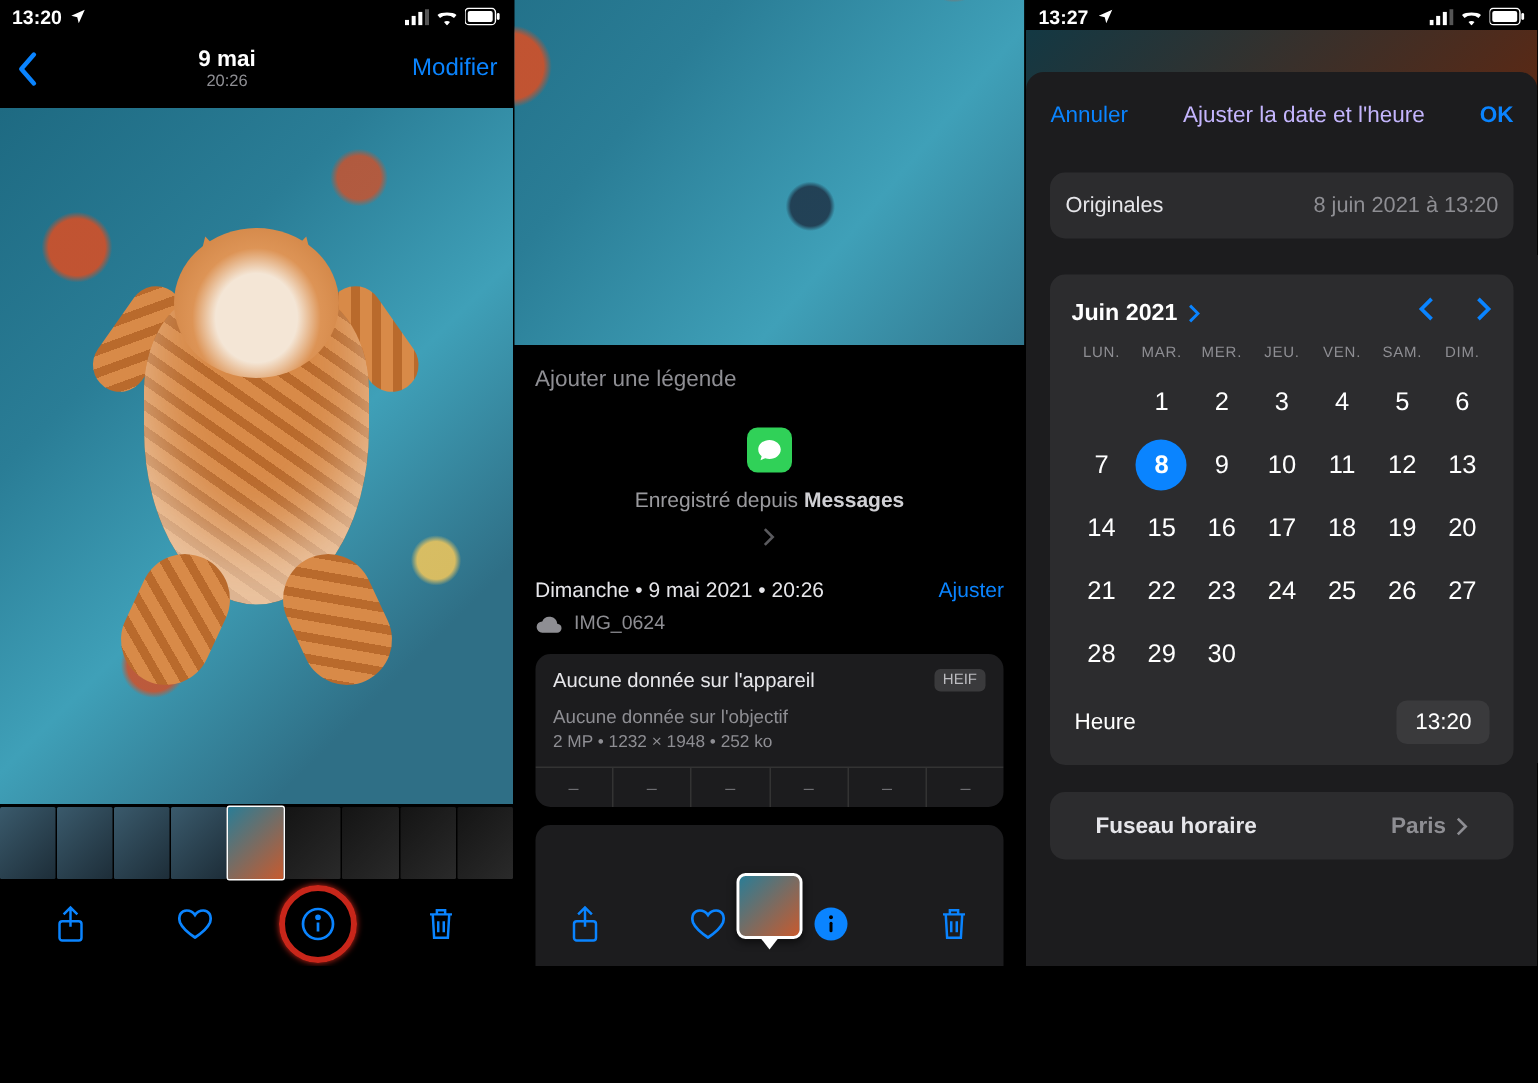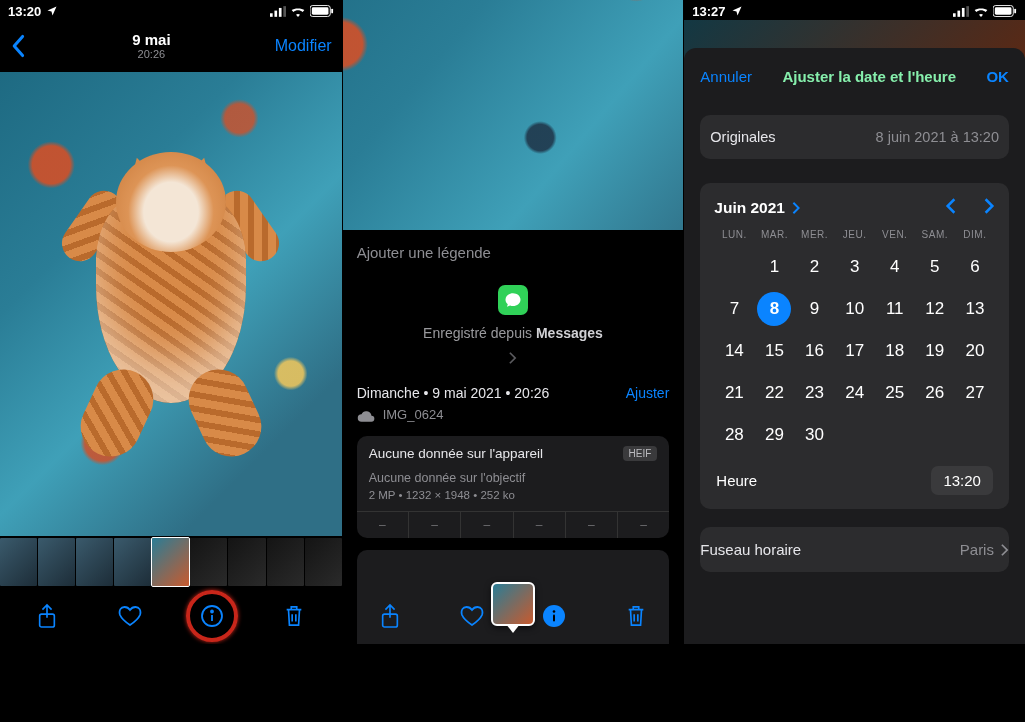--- a/index.html
+++ b/index.html
@@ -232,21 +232,21 @@
     position:absolute; top:48px; left:0; right:0; bottom:0;
     background:#1c1c1e;
     border-radius:12px 12px 0 0;
     display:flex; flex-direction:column;
   }
   .sheet-head{
     display:flex; align-items:center; justify-content:space-between;
     padding:20px 16px;
   }
   .sheet-head .cancel{ color:#0a84ff; font-size:15px;}
-  .sheet-head .title{ color:#86efac; font-size:15px; font-weight:700;}
+  .sheet-head .title{ color:#c4b5fd; font-size:15px; font-weight:400;}
   .sheet-head .ok{ color:#0a84ff; font-size:15px; font-weight:600;}
 
   .orig-row{
     margin:10px 16px 0 16px; background:#2c2c2e; border-radius:10px;
     display:flex; justify-content:space-between; padding:14px 10px;
     font-size:14.5px;
   }
   .orig-row .lbl{ color:#e6e6ea;}
   .orig-row .val{ color:#8e8e93;}
 
@@ -281,21 +281,21 @@
     padding:10px 2px 6px 2px; font-size:15px;
   }
   .time-row .lbl{ color:#fff;}
   .time-chip{
     background:#3a3a3c; padding:6px 12px; border-radius:7px; color:#fff; font-size:15px;
   }
 
   .tz-row{
     margin:18px 16px 0 16px; background:#2c2c2e; border-radius:10px;
     display:flex; justify-content:space-between; align-items:center;
-    padding:14px 0; font-size:15px;
+    padding:14px 30px; font-size:15px;font-weight:bold;
   }
   .tz-row .lbl{ color:#e6e6ea;}
   .tz-row .val{ color:#8e8e93; display:flex; align-items:center; gap:6px;}
 </style>
 </head>
 <body>
 
 <div class="screen">
 
   <div class="status-bar">

